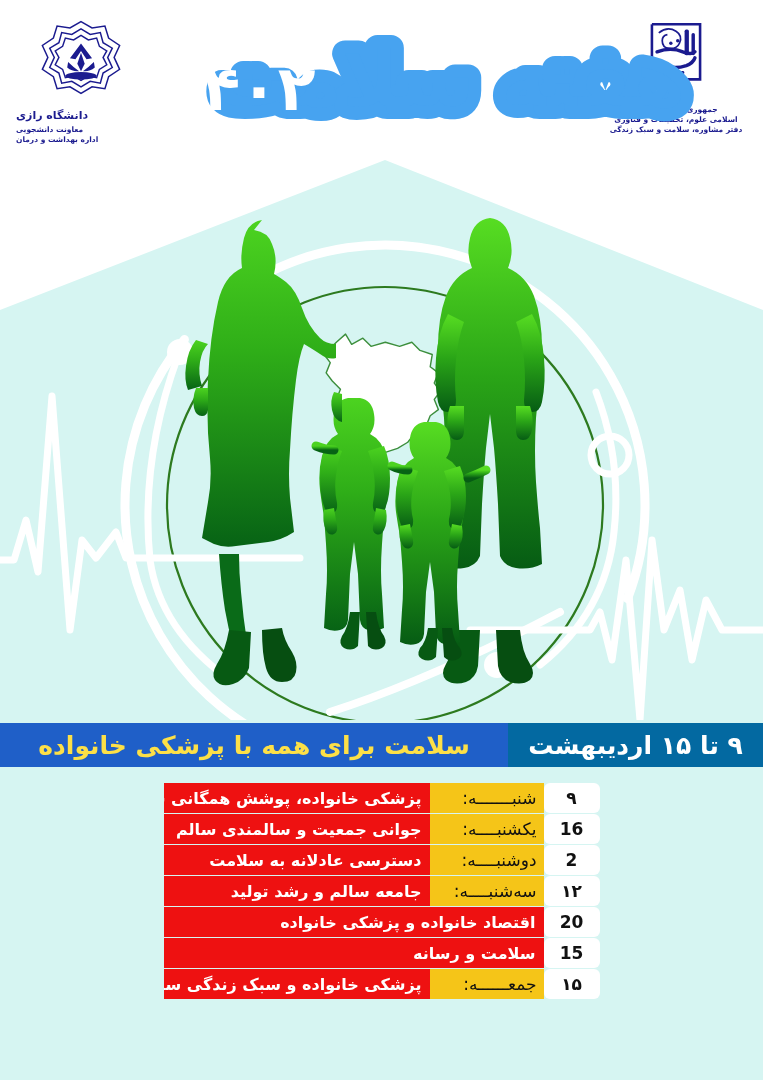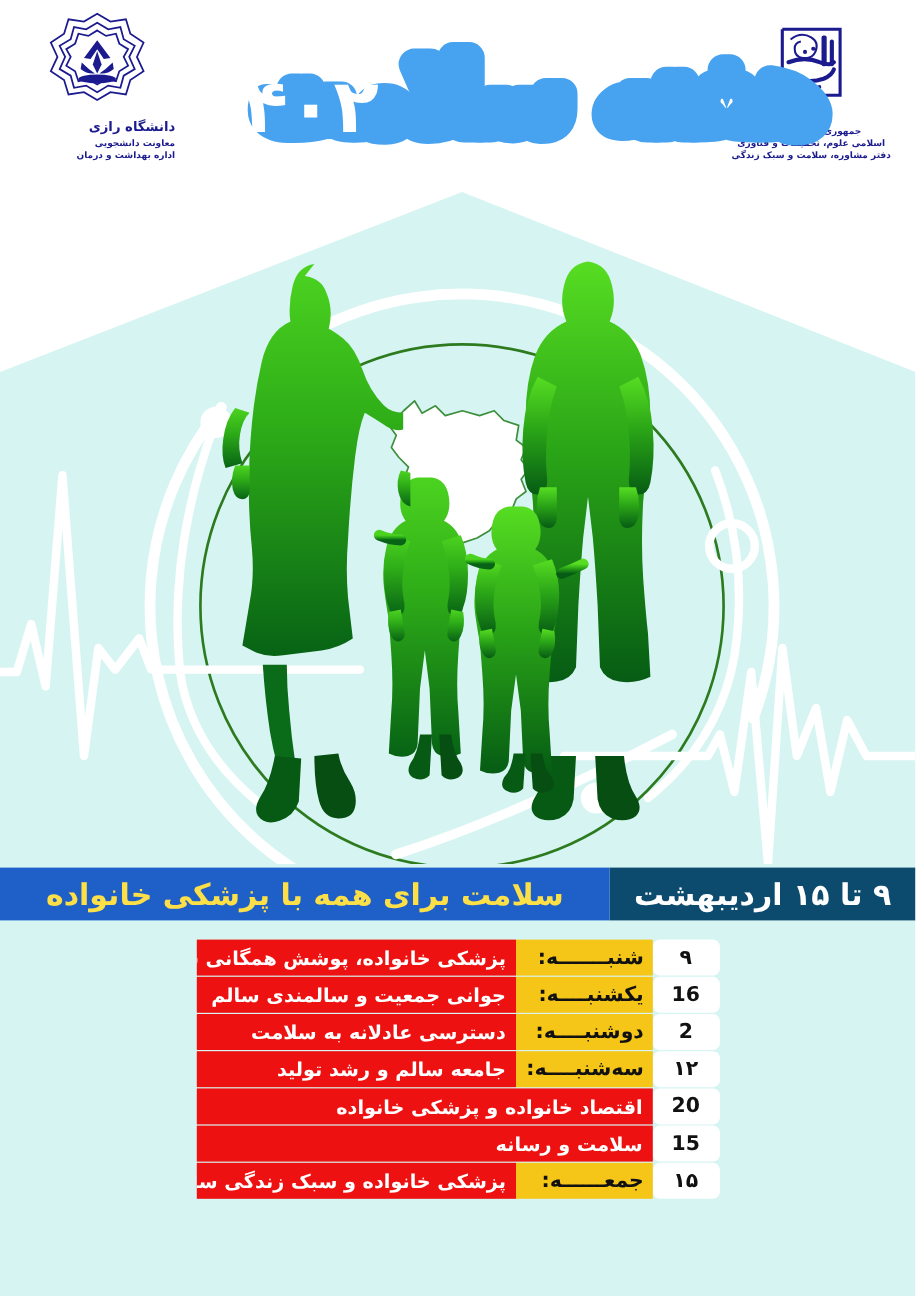--- a/index.html
+++ b/index.html
@@ -11,21 +11,21 @@
     position:relative;
   }
   #poster{position:absolute;inset:0;width:763px;height:1080px;overflow:hidden;background:#ffffff;}
 
   
   .bg-chevron{position:absolute;left:0;top:0;width:763px;height:1080px;z-index:0;}
 
   
   .header{position:absolute;left:0;top:0;width:763px;height:170px;z-index:5;}
 
-  .logo-left{position:absolute;left:16px;top:6px;width:130px;text-align:right;}
+  .logo-left{position:absolute;left:16px;top:16px;width:130px;text-align:left;}
   .logo-right{position:absolute;right:12px;top:14px;width:150px;text-align:center;}
 
   .logo-mark{display:block;margin:0 auto;}
 
   .logo-name{
     color:#1b1b8f;font-weight:bold;letter-spacing:.2px;
     margin-top:1px;
   }
   .logo-name.lg{font-size:11px;}
   .logo-sub{color:#1b1b8f;font-size:7.5px;line-height:10px;margin-top:3px;font-weight:bold;}
@@ -49,21 +49,21 @@
 
   
   .illustration{position:absolute;left:0;top:160px;width:763px;height:560px;z-index:3;}
 
   
   .banner{
     position:absolute;left:0;top:723px;width:763px;height:44px;z-index:8;
     display:flex;flex-direction:row;
   }
   .banner-date{
-    background:#0c4a6e;color:#ffffff;
+    background:#0369a1;color:#ffffff;
     flex:0 0 255px;
     display:flex;align-items:center;justify-content:center;
     font-size:25px;font-weight:bold;letter-spacing:-0.5px;
   }
   .banner-slogan{
     background:#1f5fc8;color:#fde047;flex:1 1 auto;
     display:flex;align-items:center;justify-content:center;
     font-size:25px;font-weight:bold;letter-spacing:-0.5px;
   }
 
@@ -80,21 +80,21 @@
   .day-num{
     flex:0 0 56px;background:#ffffff;border-radius:6px;
     display:flex;align-items:center;justify-content:center;
     color:#111111;font-size:17px;font-weight:bold;
     order:1;
   }
   .day-name{
     flex:0 0 114px;background:#f5c518;color:#111111;
     display:flex;align-items:center;justify-content:flex-start;
     padding:0 7px;box-sizing:border-box;
-    font-size:17px;font-weight:bold;white-space:nowrap;
+    font-size:17px;font-weight:normal;white-space:nowrap;
     order:2;
   }
   .day-topic{
     flex:1 1 auto;background:#ee1111;color:#ffffff;
     display:flex;align-items:center;justify-content:flex-start;
     padding:0 8px;box-sizing:border-box;
     font-size:16px;font-weight:bold;white-space:nowrap;overflow:hidden;
     order:3;
   }
 </style>

